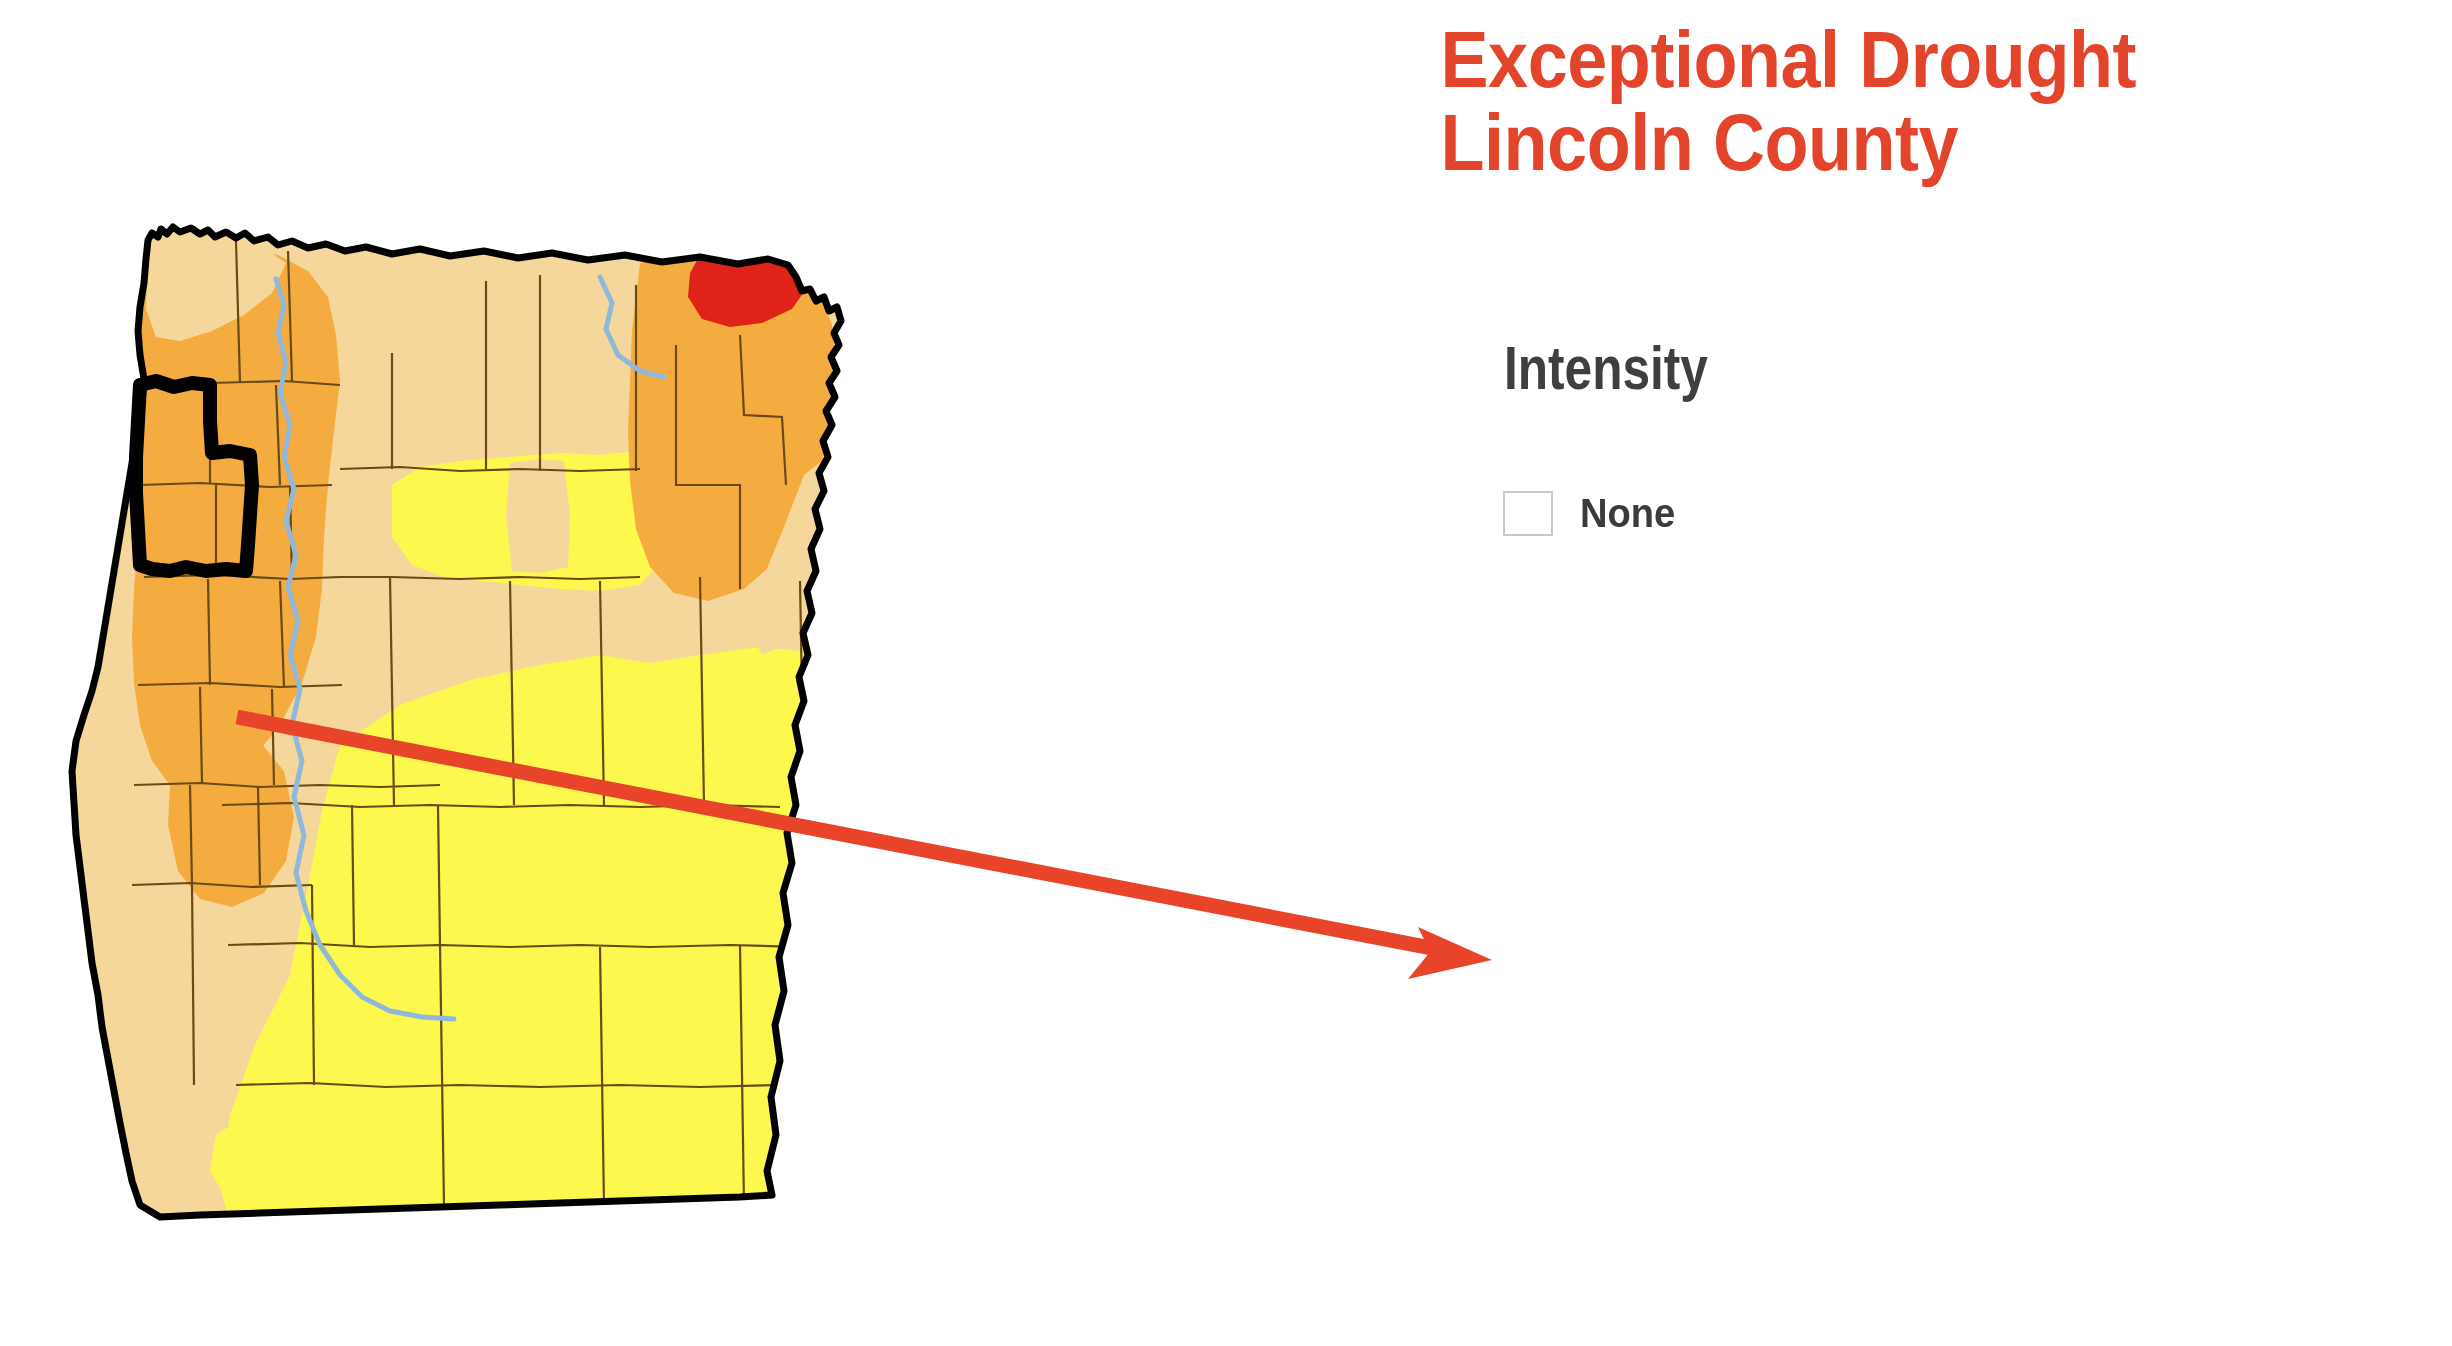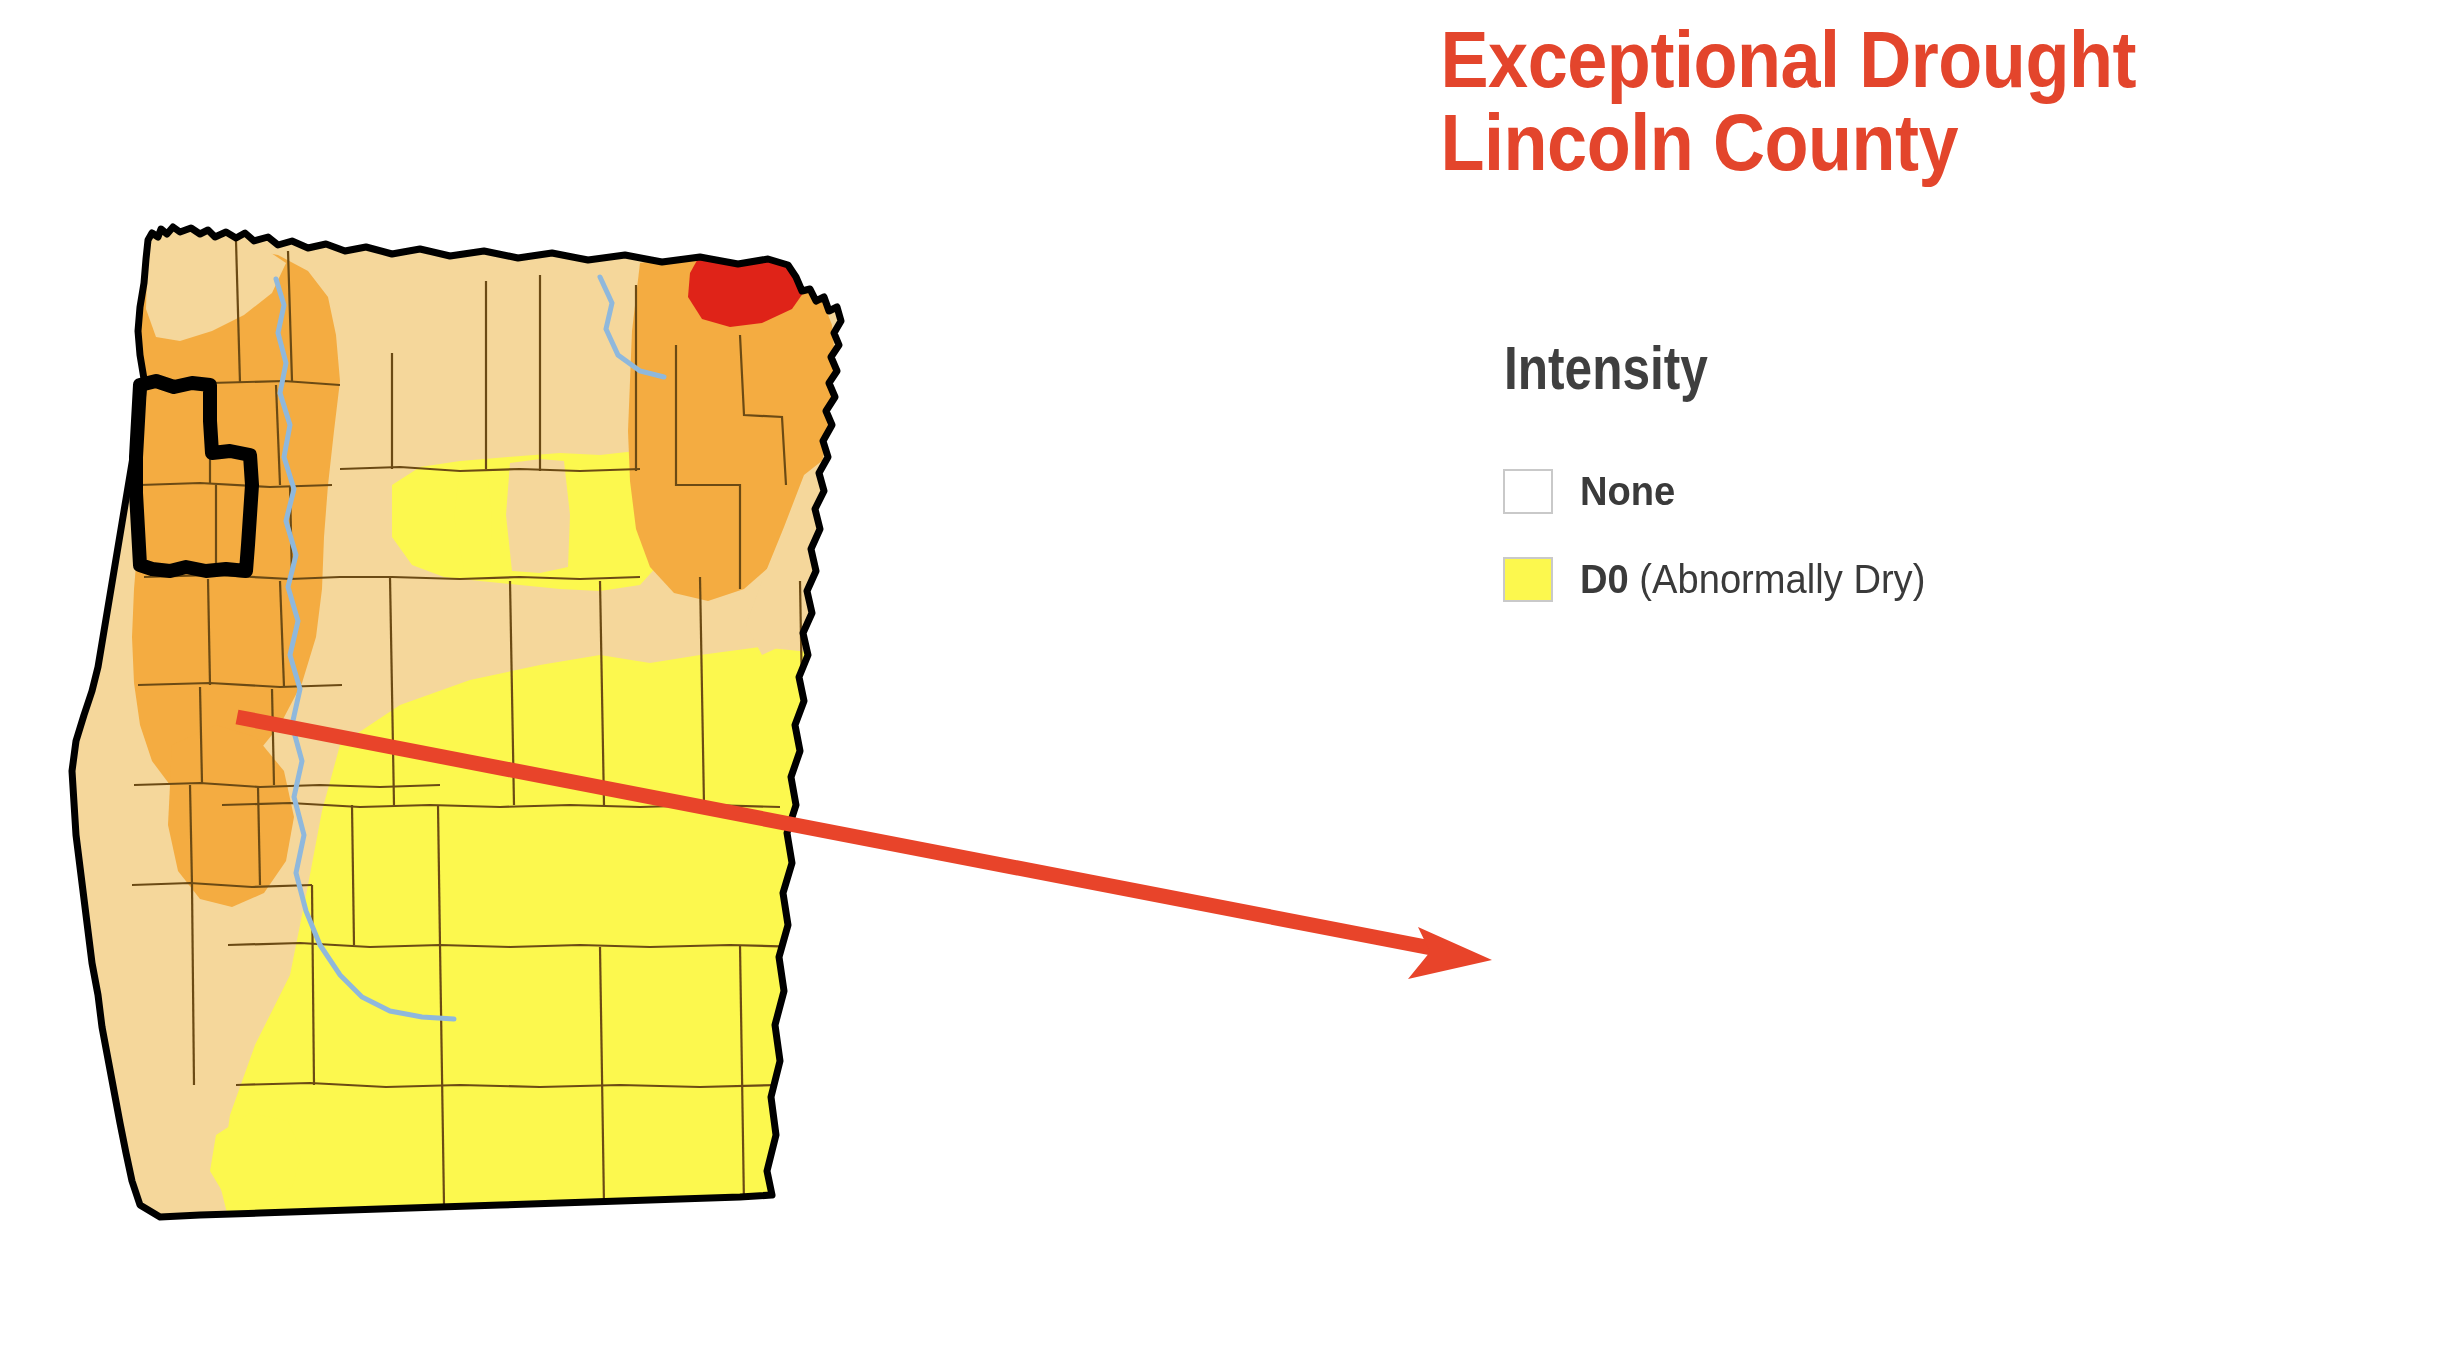--- a/index.html
+++ b/index.html
@@ -36,21 +36,21 @@
     font-family:"Liberation Sans", sans-serif;
     font-weight:bold;
     font-size:62px;
     color:#3F3F3F;
     transform:scaleX(0.80);
     transform-origin:left top;
     white-space:nowrap;
   }
 
   
-  .legend{position:absolute;left:1503px;top:466px;width:900px;}
+  .legend{position:absolute;left:1503px;top:488px;width:900px;}
   .legend-row{
     position:relative;
     height:88px;
     display:flex;
     align-items:flex-start;
   }
   .swatch{
     width:50px;height:45px;
     box-sizing:border-box;
     border:2px solid #C9C9C9;
@@ -91,26 +91,20 @@
 
   <div class="legend">
 
     <div class="legend-row">
       <div class="swatch" style="background: rgb(255, 255, 255); border-color: rgb(201, 201, 201);"></div>
       <div class="legend-text" style="color: rgb(58, 58, 58);">
         <span class="legend-code">None</span>
       </div>
     </div>
 
-    <div class="legend-row">
-      <div class="swatch" style="background: rgb(252, 248, 78); border-color: rgb(201, 201, 201);"></div>
-      <div class="legend-text" style="color: rgb(58, 58, 58);">
-        <span class="legend-code">D0</span><span>&nbsp;</span><span class="legend-desc">(Abnormally Dry)</span>
-      </div>
-    </div>
 
 
 
 
 
 
   </div>
 
   <div class="map-wrap">
     <svg class="map-svg" viewBox="0 0 860 1080" xmlns="http://www.w3.org/2000/svg">

